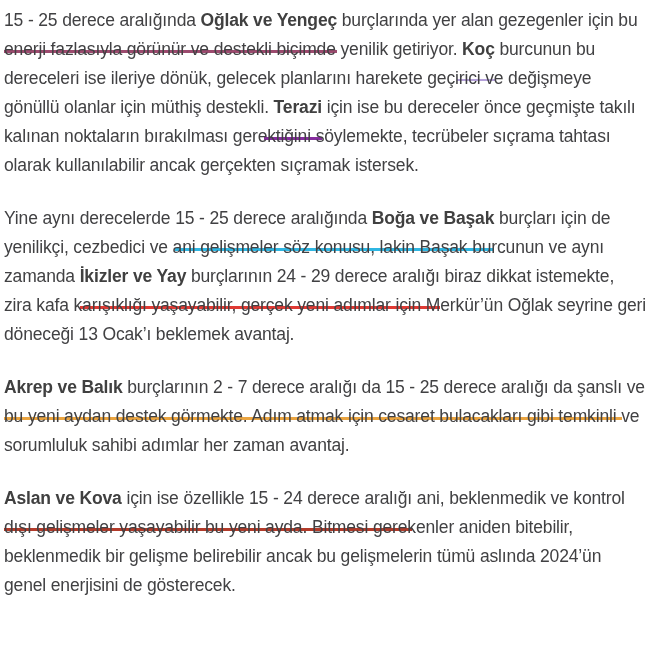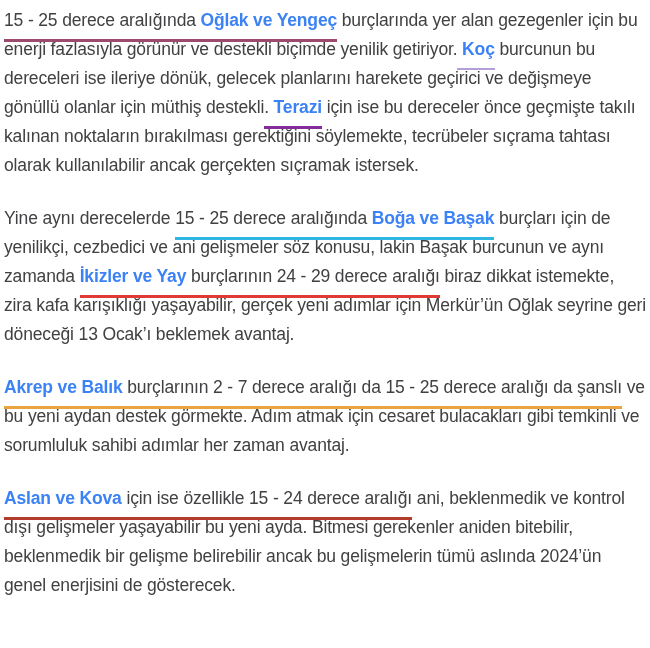--- a/index.html
+++ b/index.html
@@ -24,24 +24,24 @@
     width: 100%;
   }
   p.para {
     margin: 0 0 24px 0;
   }
   span.seg {
     
   }
   span.bold {
     font-weight: 700;
-    color: #3b82f6;
+    color: #404040;
   }
   span.underlined {
-    padding-bottom: 9px;
+    padding-bottom: 20px;
     border-bottom-style: solid;
     text-align: center;
   }
 </style>
 </head>
 <body>
 
 <article>
     <p class="para"><span class="seg underlined" style="border-bottom-color: rgb(156, 74, 110); border-bottom-width: 3px;">15 - 25 derece aralığında </span><span class="seg bold underlined" style="border-bottom-color: rgb(156, 74, 110); border-bottom-width: 3px;">Oğlak ve Yengeç</span><span class="seg"> burçlarında yer alan gezegenler için bu enerji fazlasıyla görünür ve destekli biçimde yenilik getiriyor.</span><span class="seg underlined" style="border-bottom-color: rgb(180, 160, 217); border-bottom-width: 2px;"> </span><span class="seg bold underlined" style="border-bottom-color: rgb(180, 160, 217); border-bottom-width: 2px;">Koç</span><span class="seg"> burcunun bu dereceleri ise ileriye dönük, gelecek planlarını harekete geçirici ve değişmeye gönüllü olanlar için müthiş destekli</span><span class="seg underlined" style="border-bottom-color: rgb(134, 45, 158); border-bottom-width: 3px;">. </span><span class="seg bold underlined" style="border-bottom-color: rgb(134, 45, 158); border-bottom-width: 3px;">Terazi</span><span class="seg"> için ise bu dereceler önce geçmişte takılı kalınan noktaların bırakılması gerektiğini söylemekte, tecrübeler sıçrama tahtası olarak kullanılabilir ancak gerçekten sıçramak istersek.</span></p>
     <p class="para"><span class="seg">Yine aynı derecelerde </span><span class="seg underlined" style="border-bottom-color: rgb(47, 182, 226); border-bottom-width: 3px;">15 - 25 derece aralığında </span><span class="seg bold underlined" style="border-bottom-color: rgb(47, 182, 226); border-bottom-width: 3px;">Boğa ve Başak</span><span class="seg"> burçları için de yenilikçi, cezbedici ve ani gelişmeler söz konusu, lakin Başak burcunun ve aynı zamanda </span><span class="seg bold underlined" style="border-bottom-color: rgb(224, 58, 52); border-bottom-width: 3px;">İkizler ve Yay</span><span class="seg underlined" style="border-bottom-color: rgb(224, 58, 52); border-bottom-width: 3px;"> burçlarının 24 - 29 derece aralığı</span><span class="seg"> biraz dikkat istemekte, zira kafa karışıklığı yaşayabilir, gerçek yeni adımlar için Merkür’ün Oğlak seyrine geri döneceği 13 Ocak’ı beklemek avantaj.</span></p>

